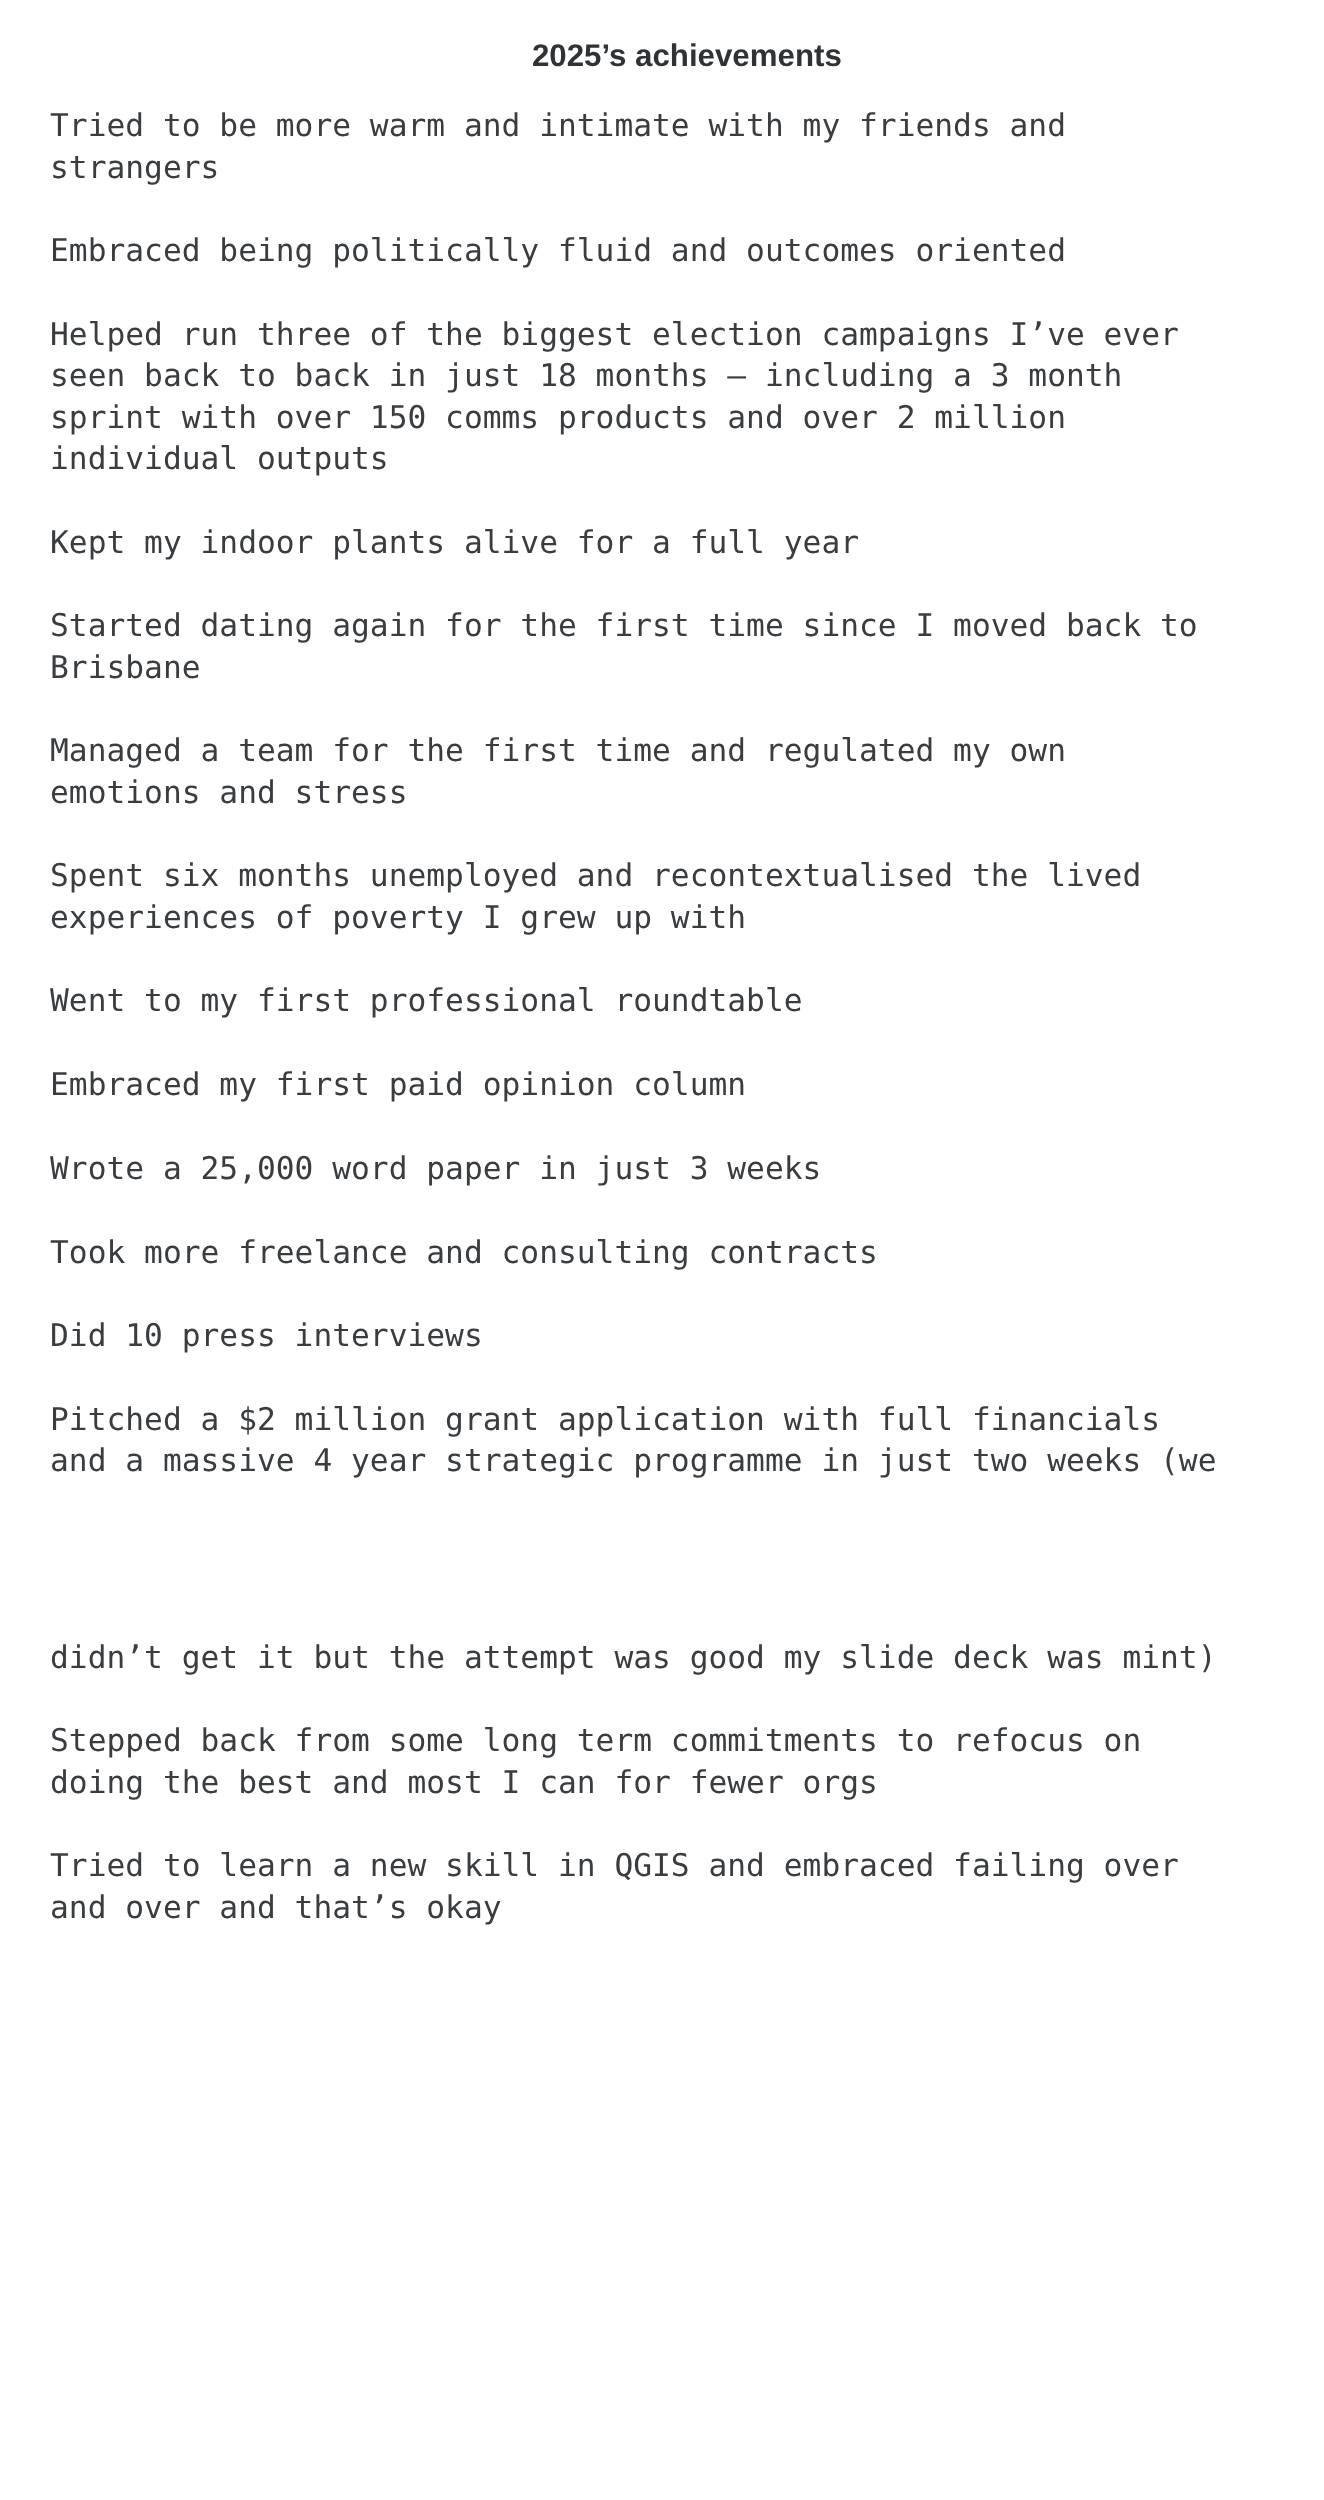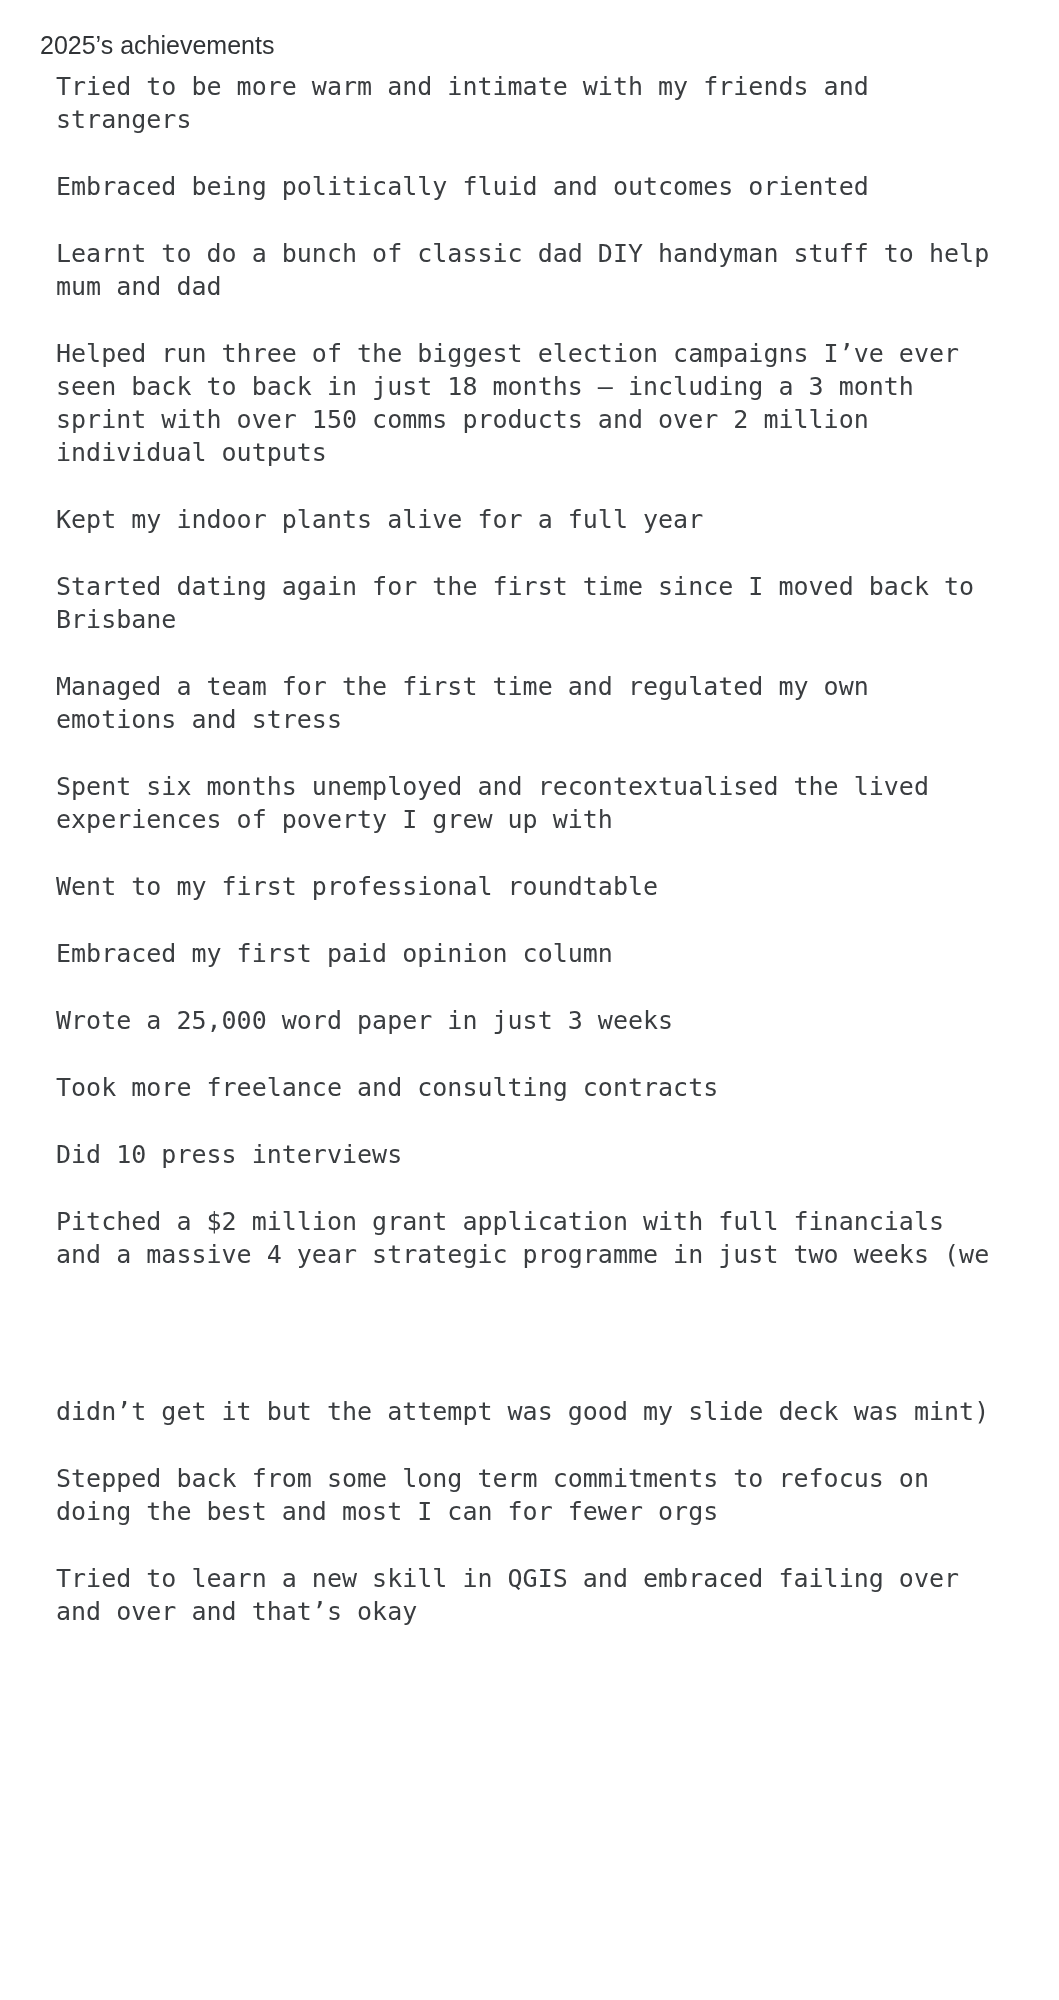--- a/index.html
+++ b/index.html
@@ -11,49 +11,49 @@
     width: 1059px;
     height: 2000px;
     overflow: hidden;
   }
   main.document {
     box-sizing: border-box;
     padding: 30px 0 0 40px;
   }
   h1.doc-title {
     font-family: "Liberation Sans", sans-serif;
-    font-weight: 400;
+    font-weight: 700;
     font-size: 25px;
     line-height: 31px;
     color: #303336;
-    margin: 0 0 9px 0;
+    margin: 0 0 23px 0;
+    text-align: center;
   }
   p.achievement {
     font-family: "DejaVu Sans Mono", monospace;
     font-weight: 400;
     font-size: 25px;
     line-height: 33px;
     color: #3a3d40;
-    margin: 0 0 34px 16px;
+    margin: 0 0 34px 0;
     width: 940px;
     white-space: normal;
   }
   .page-break-gap {
     height: 90px;
   }
 </style>
 </head>
 <body>
 
 <main class="document">
   <h1 class="doc-title">2025’s achievements</h1>
 
   <p class="achievement">Tried to be more warm and intimate with my friends and strangers</p>
   <p class="achievement">Embraced being politically fluid and outcomes oriented</p>
-  <p class="achievement">Learnt to do a bunch of classic dad DIY handyman stuff to help mum and dad</p>
   <p class="achievement">Helped run three of the biggest election campaigns I’ve ever seen back to back in just 18 months — including a 3 month sprint with over 150 comms products and over 2 million individual outputs</p>
   <p class="achievement">Kept my indoor plants alive for a full year</p>
   <p class="achievement">Started dating again for the first time since I moved back to Brisbane</p>
   <p class="achievement">Managed a team for the first time and regulated my own emotions and stress</p>
   <p class="achievement">Spent six months unemployed and recontextualised the lived experiences of poverty I grew up with</p>
   <p class="achievement">Went to my first professional roundtable</p>
   <p class="achievement">Embraced my first paid opinion column</p>
   <p class="achievement">Wrote a 25,000 word paper in just 3 weeks</p>
   <p class="achievement">Took more freelance and consulting contracts</p>
   <p class="achievement">Did 10 press interviews</p>

